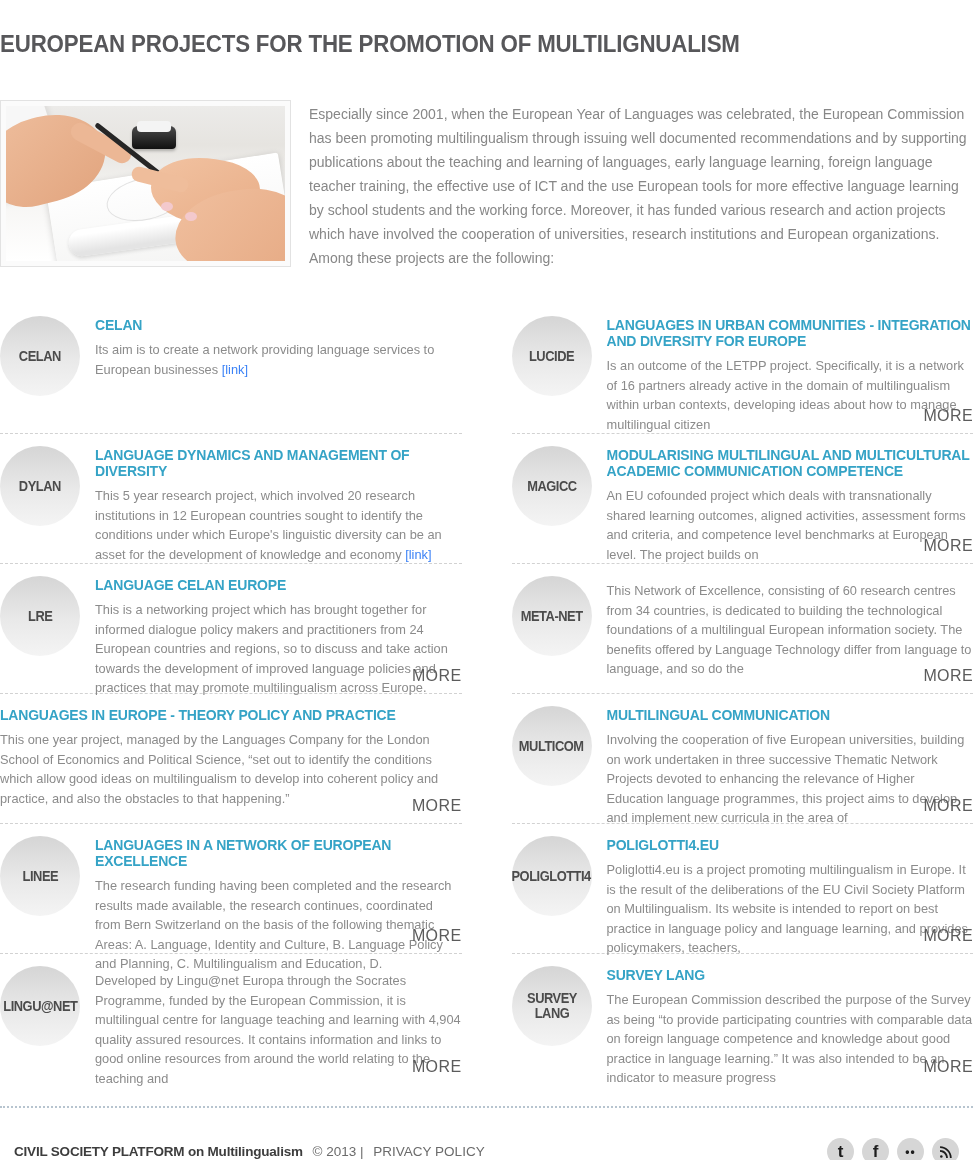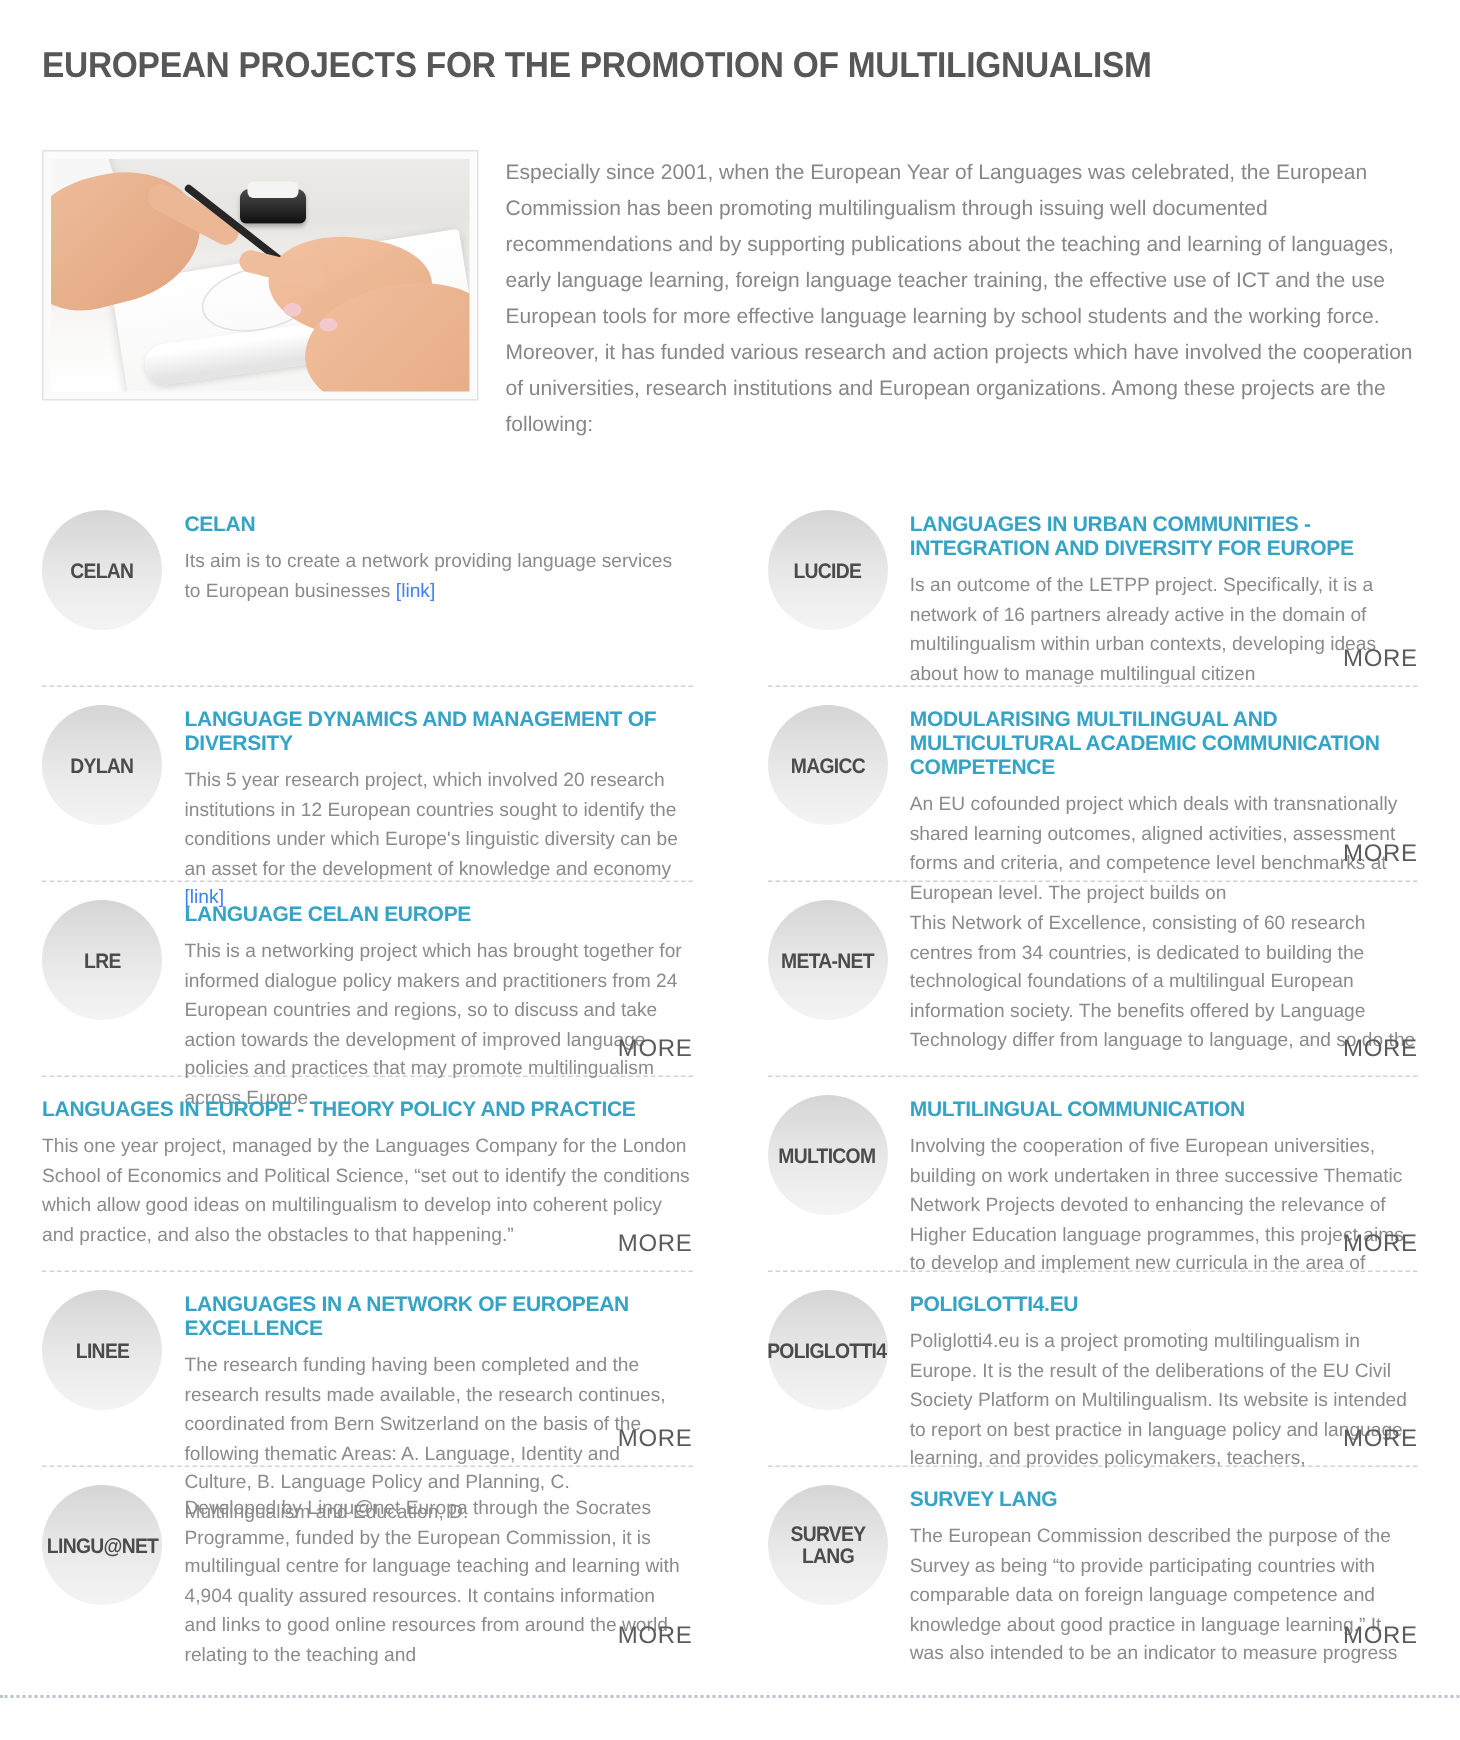--- a/index.html
+++ b/index.html
@@ -2,21 +2,21 @@
 <html><head>
 <meta charset="utf-8">
 <style>
   * { margin:0; padding:0; box-sizing:border-box; }
   html,body { background:#ffffff; }
   body {
     width:973px; min-height:1160px; margin:0 auto;
     font-family:"Liberation Sans", sans-serif;
     color:#8b8b8b;
   }
-  .page { padding:0 28px; }
+  .page { padding:0 0; }
 
   
   h1.page-title {
     margin-top:30px;
     font-size:24px; font-weight:700; color:#57575a;
     letter-spacing:-0.2px; white-space:nowrap;
     transform:scaleX(0.93); transform-origin:left center;
   }
 
   
@@ -246,20 +246,25 @@
         <h3 class="ptitle">SURVEY LANG</h3>
         <p class="pdesc">The European Commission described the purpose of the Survey as being “to provide participating countries with comparable data on foreign language competence and knowledge about good practice in language learning.” It was also intended to be an indicator to measure progress</p>
         <div class="more">MORE</div>
       </div>
     </div>
 
   </div>
 </div>
 
 <div class="footer">
+  <div class="footer-left">
+    <span class="brand">CIVIL  SOCIETY PLATFORM on Multilingualism</span>
+    <span class="copyright">© 2013 |</span>
+    <a class="privacy">PRIVACY POLICY</a>
+  </div>
   <div class="social">
     <div class="sicon">t</div>
     <div class="sicon">f</div>
     <div class="sicon flickr">••</div>
     <div class="sicon">
       <svg width="14" height="14" viewBox="0 0 24 24" fill="#1d1d1d">
         <path d="M6.18 19.82a2.18 2.18 0 1 1-4.36 0 2.18 2.18 0 0 1 4.36 0z"></path>
         <path d="M1.82 8.73v3.07c5.73 0 10.38 4.65 10.38 10.38h3.07c0-7.43-6.02-13.45-13.45-13.45z"></path>
         <path d="M1.82 2.18v3.07c9.36 0 16.93 7.57 16.93 16.93h3.07C21.82 11.13 12.87 2.18 1.82 2.18z"></path>
       </svg>

